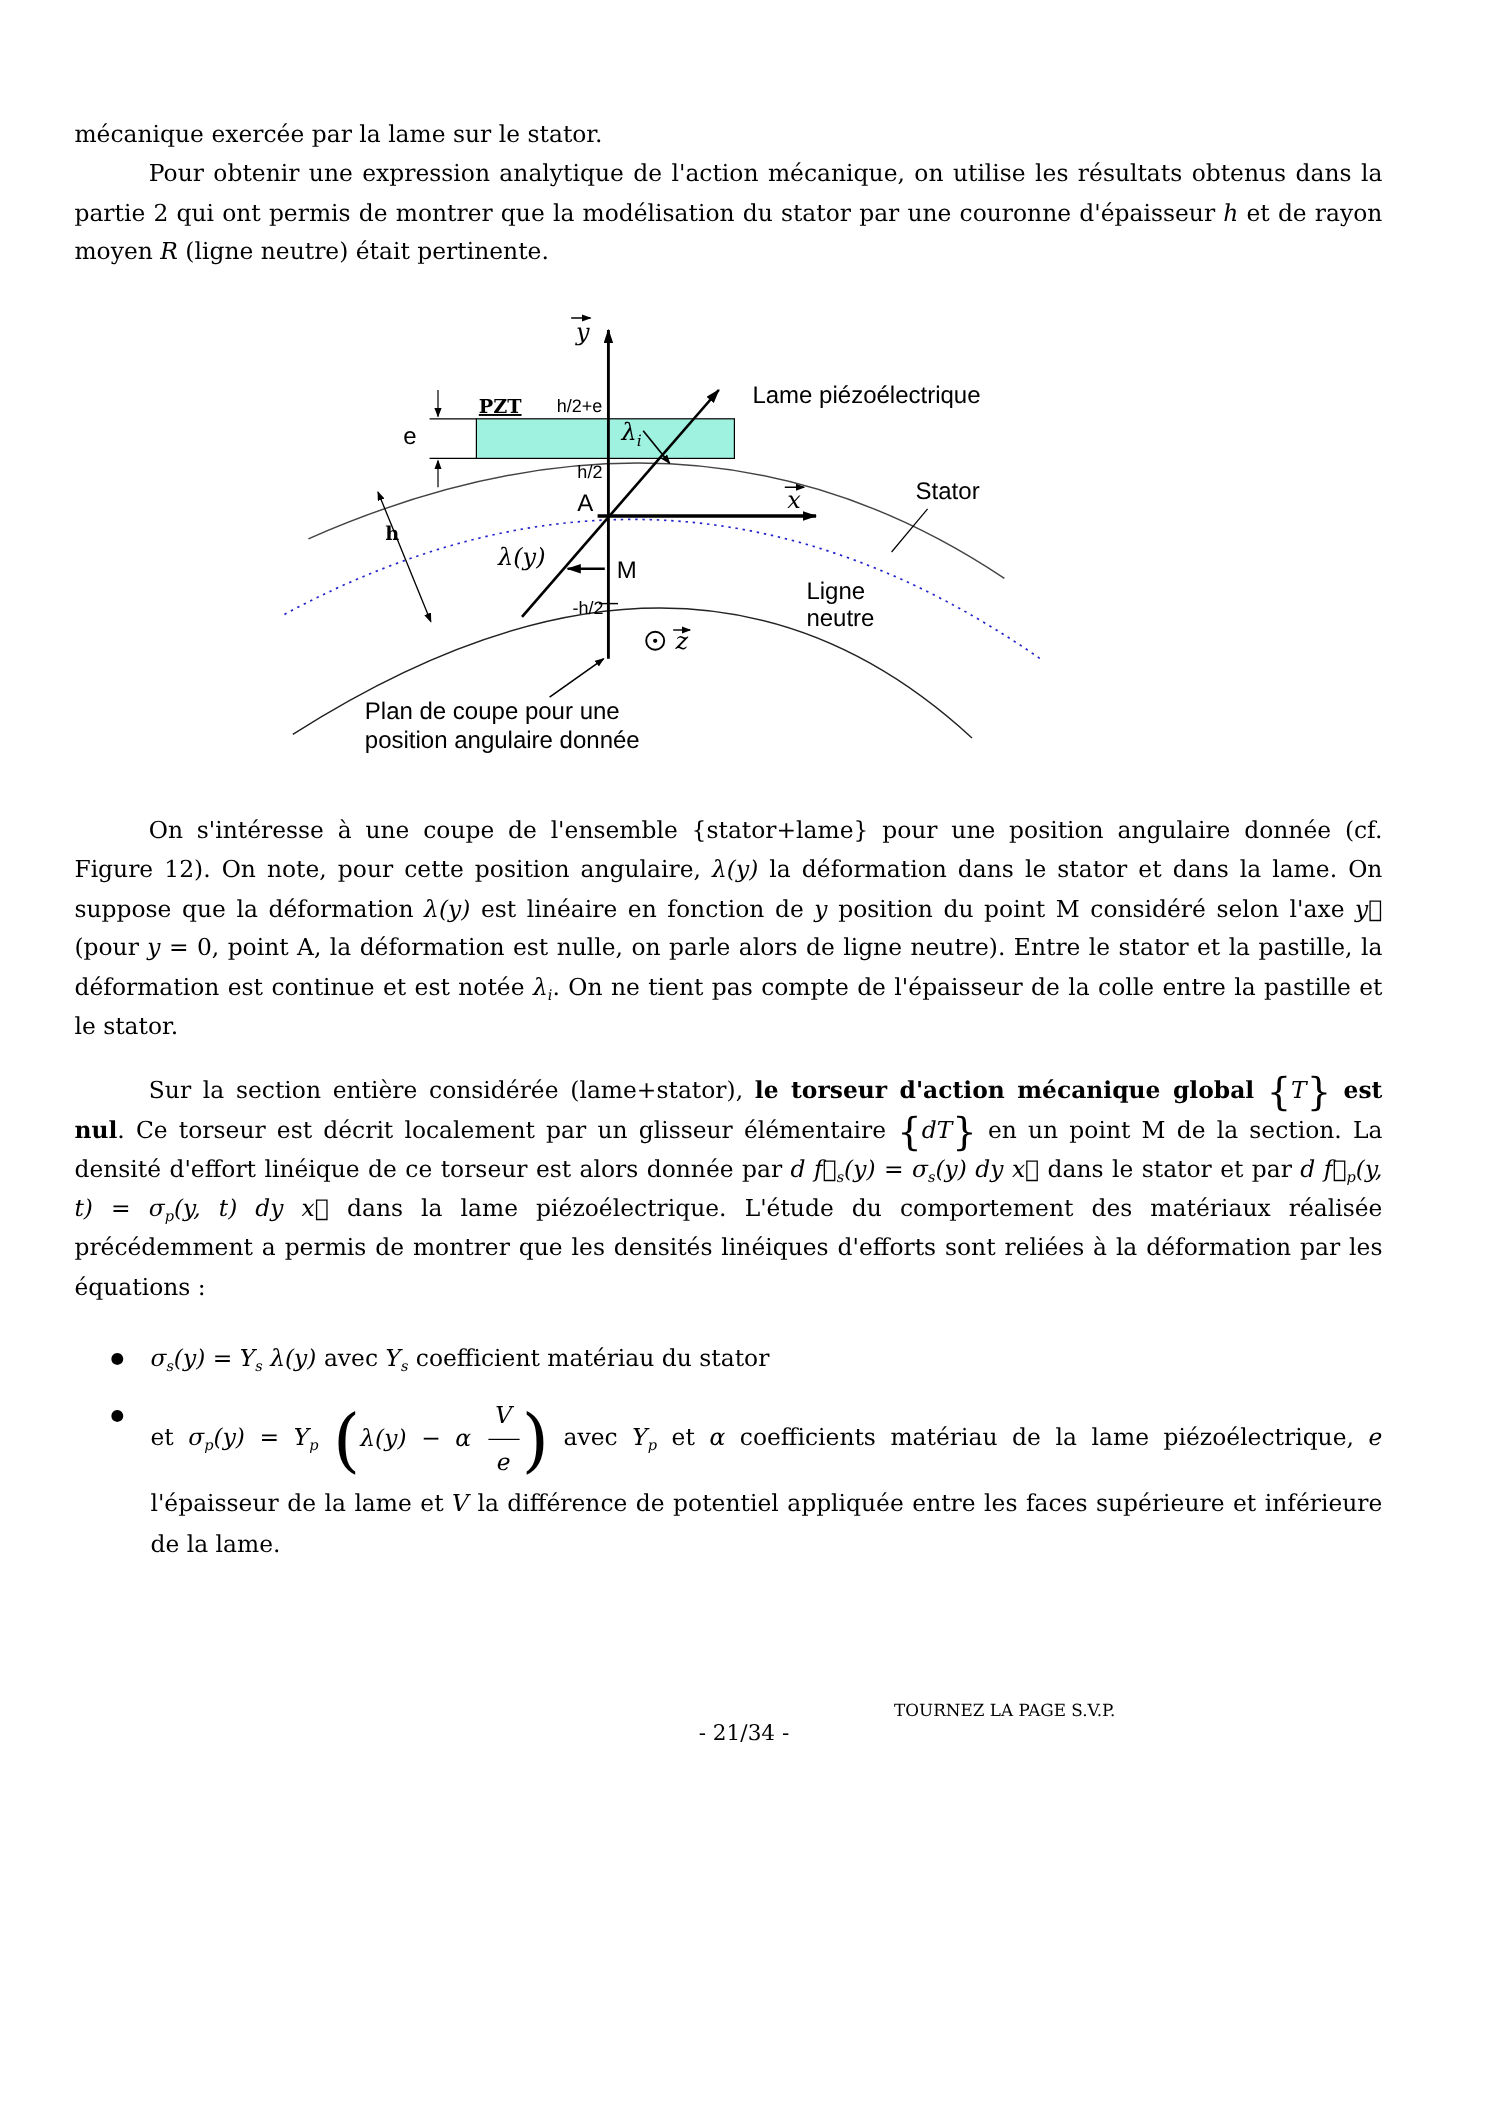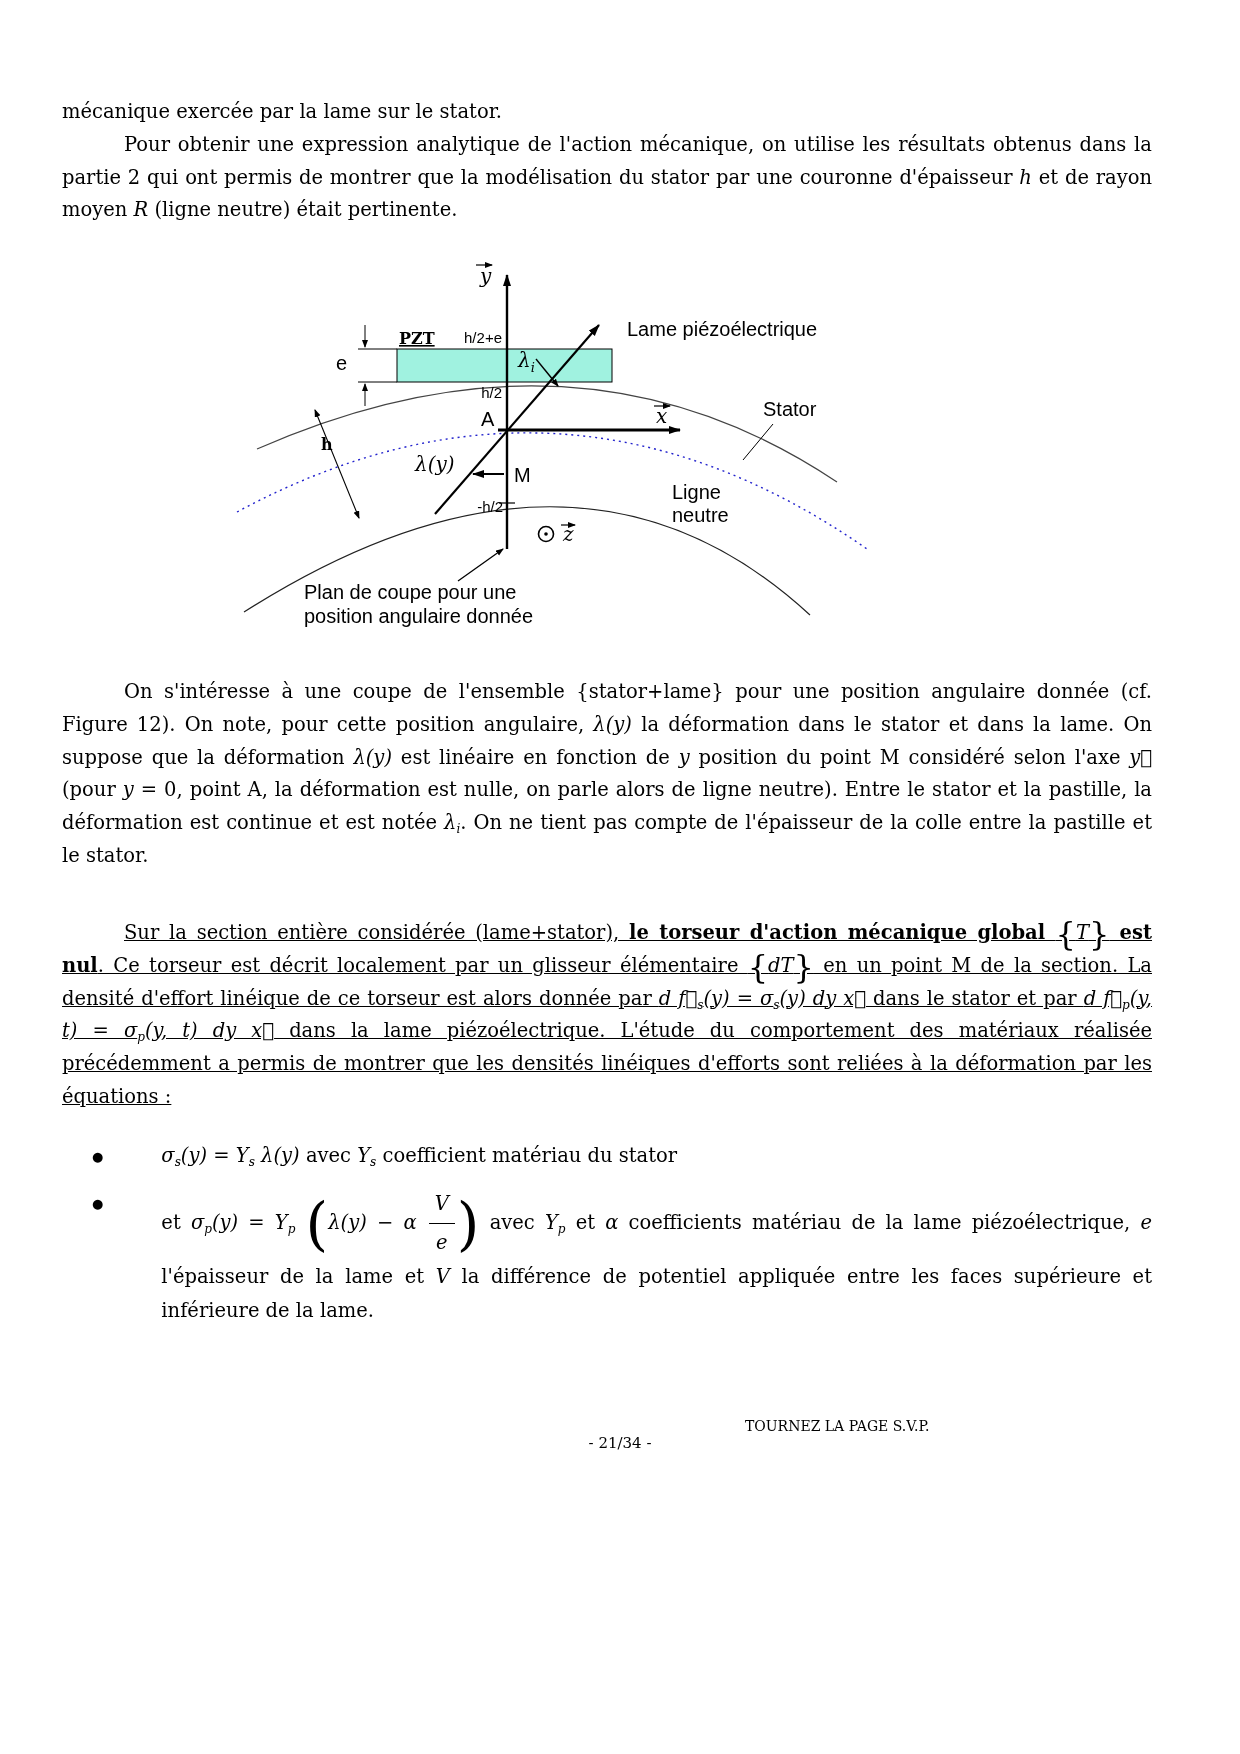--- a/index.html
+++ b/index.html
@@ -13,31 +13,31 @@
   .indent { text-indent:62px; }
   .seg-n { font-style:normal; }
   .seg-m { font-style:italic; }
   .seg-b { font-weight:bold; }
   .seg-sub { font-style:italic; font-size:0.62em; vertical-align:-0.35em; }
   .seg-brace { font-size:32px; line-height:1; vertical-align:-6px; }
   .figure-block { margin-top:30px; }
   .figure-block svg { display:block; margin-left:160px; }
   .figure-caption { margin-top:22px; text-align:center; font-size:17px; }
   .para3 { margin-top:34px; }
-  .para4 { margin-top:44px;text-decoration:underline; }
+  .para4 { margin-top:20px; }
   .bullet { margin-top:26px; margin-left:30px; display:flex; align-items:flex-start; }
   .bullet2 { margin-top:14px; }
   .bullet-marker { font-size:13px; line-height:33px; margin-right:22px; }
-  .bullet-content { font-size:19.5px; line-height:1.68; flex:1; text-align:justify;margin-left:36px; }
+  .bullet-content { font-size:19.5px; line-height:1.68; flex:1; text-align:justify; }
   .bullet2 .bullet-content { line-height:1.75; }
   .frac { display:inline-block; vertical-align:middle; text-align:center; font-style:italic; padding:0 2px; }
   .frac .num { display:block; border-bottom:1.3px solid #000; padding:0 6px 2px; }
   .frac .den { display:block; padding-top:2px; }
   .bigparen { font-size:58px; vertical-align:middle; line-height:1; font-weight:400; }
-  .page-number { position:absolute; top:1434px; left:0; width:100%; text-align:center; font-size:15px; }
+  .page-number { position:absolute; top:1434px; left:0; width:100%; text-align:center; font-size:18px; }
   .turn-page { position:absolute; top:1418px; left:745px; font-size:14px; }
   .fig-sans { font-family:"Liberation Sans", sans-serif; font-size:20px; fill:#000; }
   .fig-dim  { font-family:"Liberation Sans", sans-serif; font-size:15px; fill:#000; }
   .fig-math { font-family:"DejaVu Serif", serif; font-style:italic; font-size:20px; fill:#000; }
   .fig-math-sm { font-family:"DejaVu Serif", serif; font-style:italic; font-size:13px; fill:#000; }
   .fig-serif-b { font-family:"DejaVu Serif", serif; font-weight:bold; font-size:16px; fill:#000; }
 </style>
 </head>
 <body>
 

